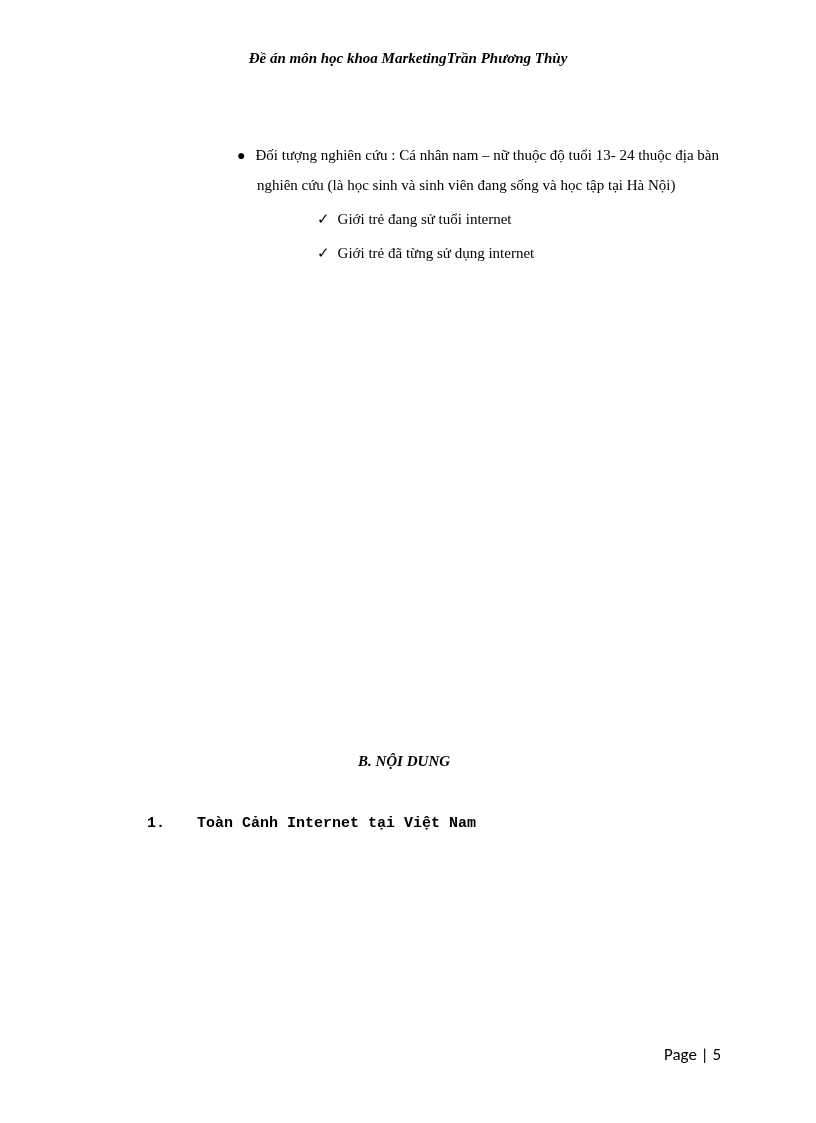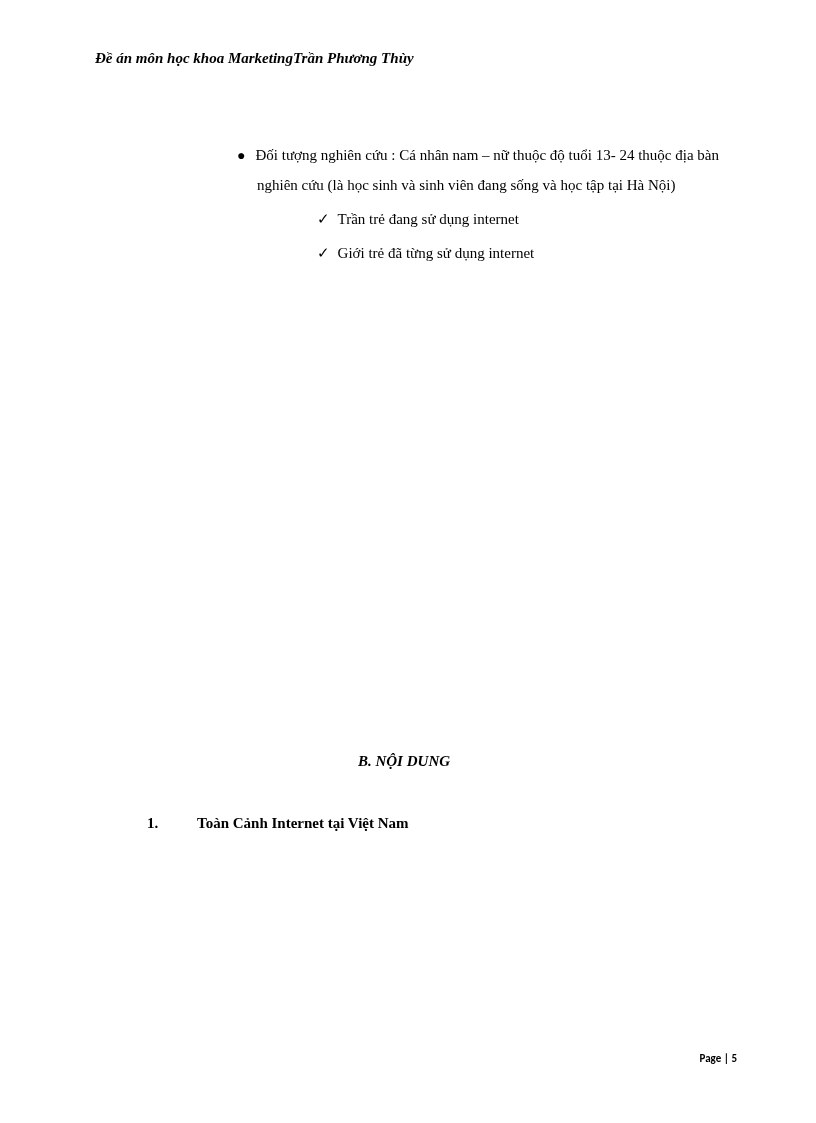--- a/index.html
+++ b/index.html
@@ -15,21 +15,21 @@
       font-size: 15px;
       color: #000;
       position: relative;
     }
     .header {
       position: absolute;
       top: 50px;
       left: 95px;
       right: 95px;
       display: flex;
-      justify-content: flex-start;
+      justify-content: center;
       font-weight: bold;
       font-style: italic;
       font-size: 15px;
     }
     .content {
       position: absolute;
       top: 140px;
       left: 87px;
       right: 95px;
     }
@@ -58,48 +58,48 @@
       font-weight: bold;
       font-size: 15px;
       margin-top: 485px;
       margin-bottom: 45px;
       font-style: italic;
     }
     .numbered-heading {
       font-weight: bold;
       font-size: 15px;
       margin-left: 60px;
+      font-family: Liberation Mono, monospace;
     }
     .num {
       display: inline-block;
       width: 50px;
     }
     .footer {
       position: absolute;
       bottom: 58px;
-      right: 79px;
+      right: 95px;
       font-family: Calibri, Arial, sans-serif;
-      font-size: 11px;
-      font-weight: bold;
+      font-size: 17px;
     }
   </style>
 </head>
 <body>
 
 <div class="header">
   <span>Đề án môn học khoa Marketing</span>
   <span>Trần Phương Thùy</span>
 </div>
 
 <div class="content">
   <div class="bullet-item">
     <span class="bullet-marker">●</span><span>Đối tượng nghiên cứu : Cá nhân nam – nữ thuộc độ tuổi 13- 24 thuộc địa bàn nghiên cứu (là học sinh và sinh viên đang sống và học tập tại Hà Nội)</span>
   </div>
   <div class="check-item">
-    <span class="check-marker">✓</span><span>Trần trẻ đang sử dụng internet</span>
+    <span class="check-marker">✓</span><span>Giới trẻ đang sử tuổi internet</span>
   </div>
   <div class="check-item">
     <span class="check-marker">✓</span><span>Giới trẻ đã từng sử dụng internet</span>
   </div>
 
   <div class="section-heading">B. NỘI DUNG</div>
 
   <div class="numbered-heading">
     <span class="num">1.</span><span>Toàn Cảnh Internet tại Việt Nam</span>
   </div>

